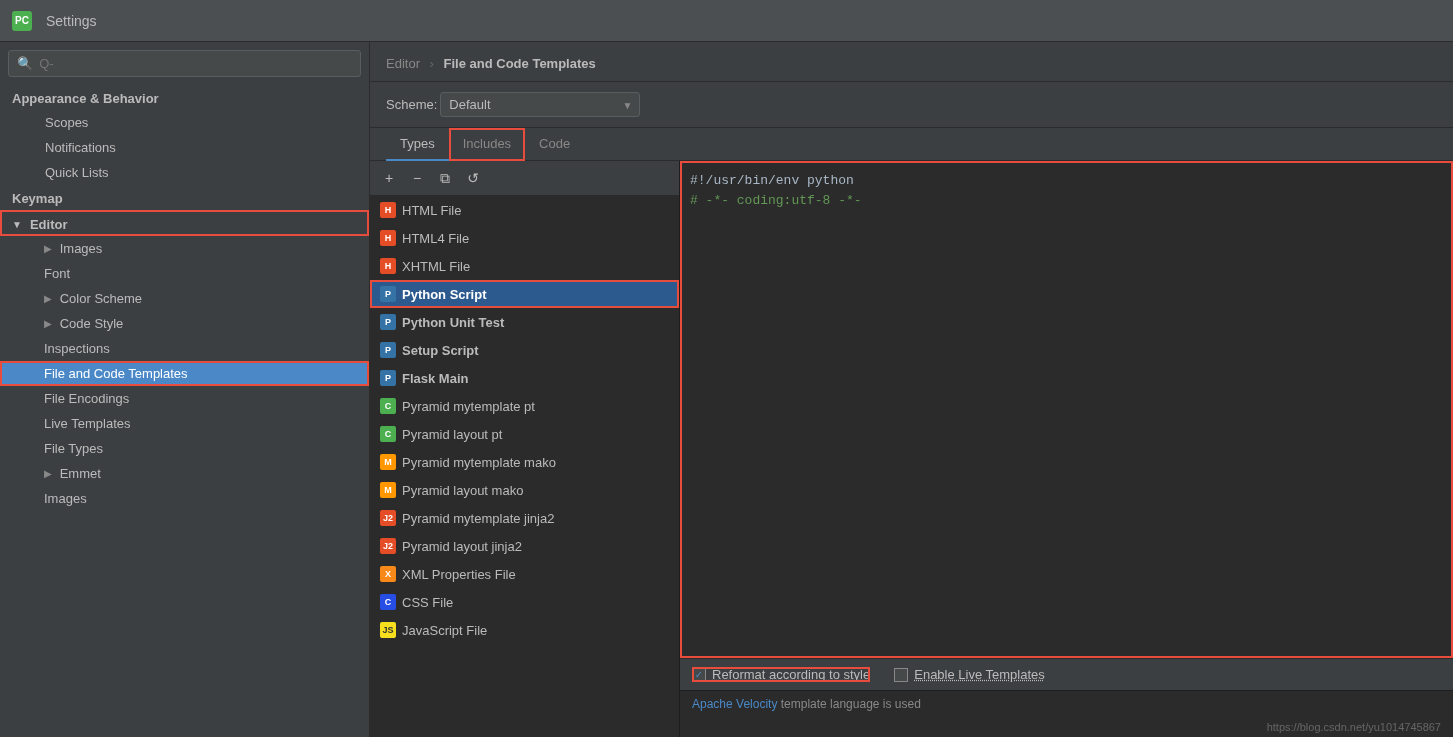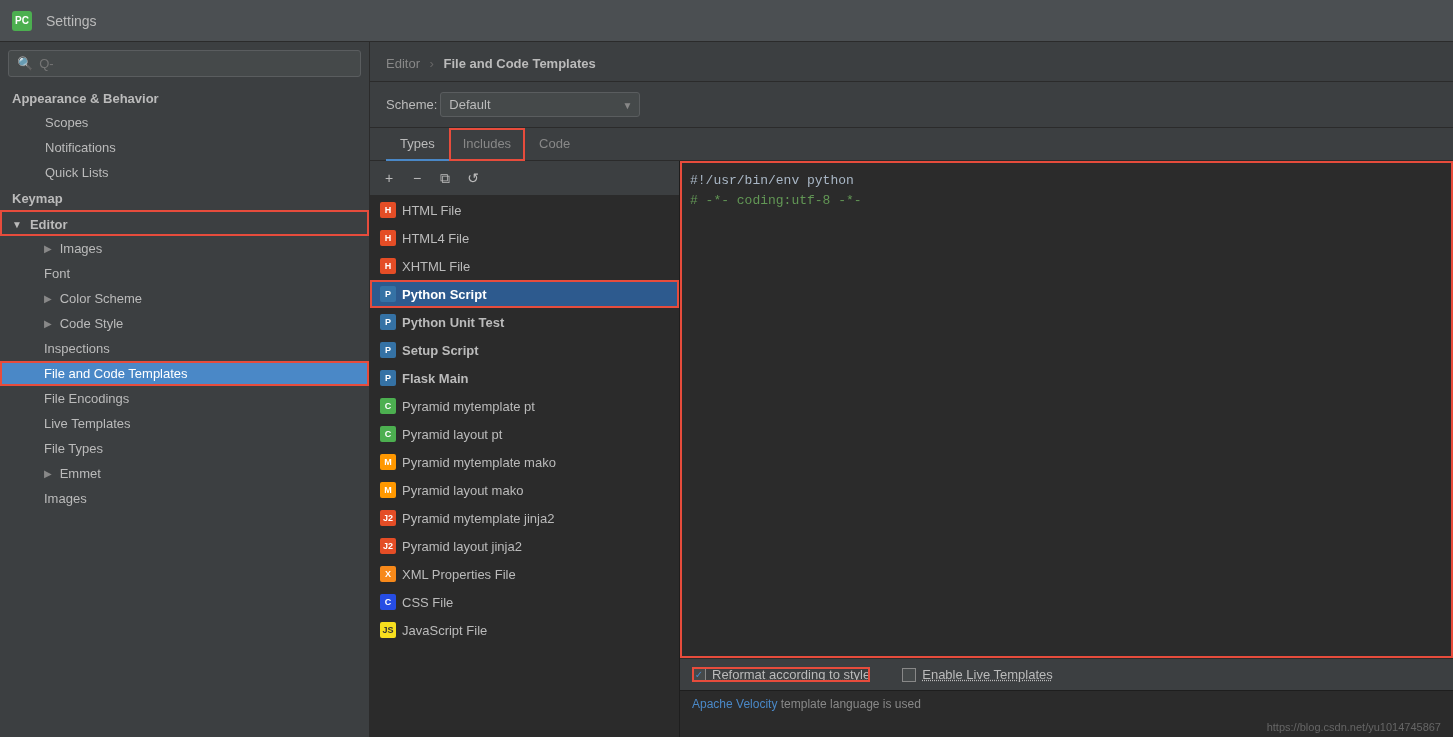--- a/index.html
+++ b/index.html
@@ -261,21 +261,21 @@
     .code-comment { color: #629755; }
     .code-shebang { color: #a9b7c6; }
 
     
     .bottom-controls {
       background: #3c3f41;
       border-top: 1px solid #2b2b2b;
       padding: 8px 12px;
       display: flex;
       align-items: flex-end;
-      gap: 32px;
+      gap: 24px;
     }
 
     .checkbox-wrapper {
       display: flex;
       align-items: center;
       gap: 6px;
       cursor: pointer;
     }
     .checkbox {
       width: 14px;

